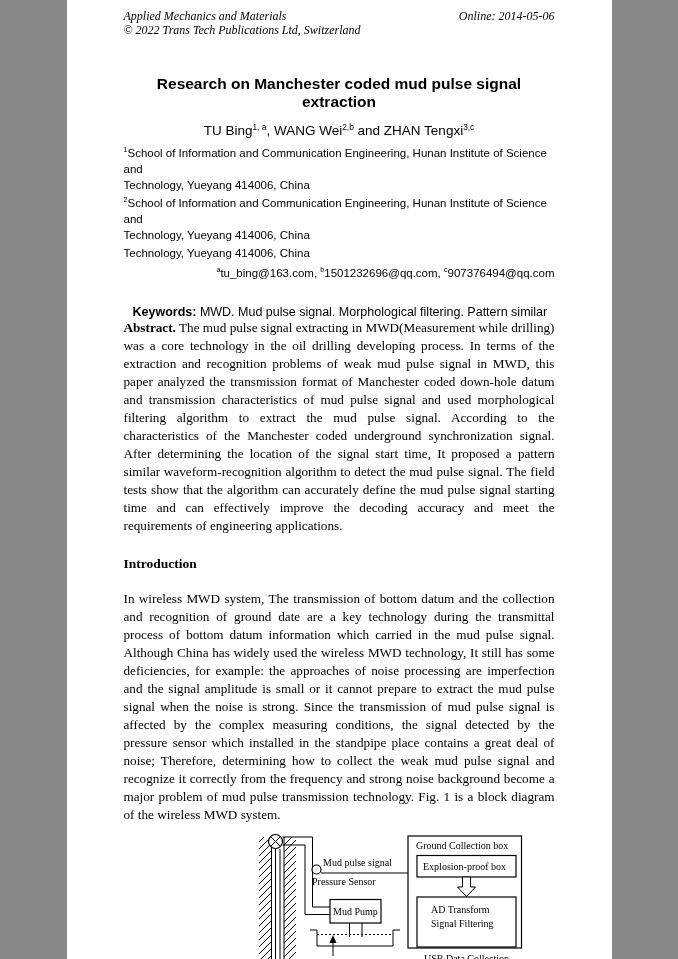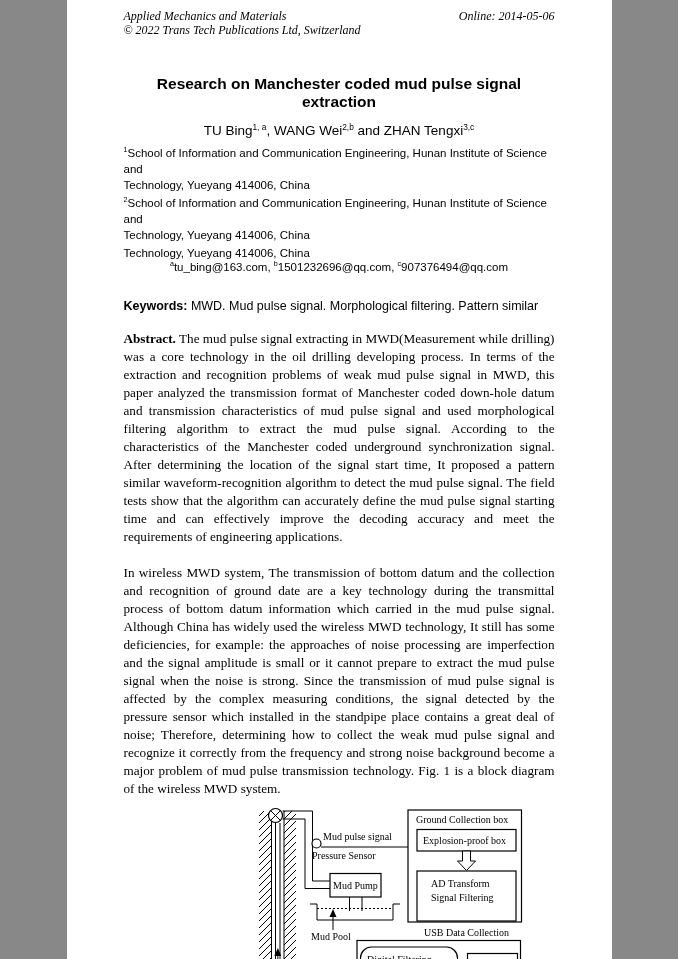--- a/index.html
+++ b/index.html
@@ -15,26 +15,26 @@
   .jheader .left div{white-space:nowrap;}
   
   .title{margin-top:38px;text-align:center;
     font:bold 15.5px "Liberation Sans",sans-serif;}
   .authors{margin-top:12px;text-align:center;
     font:13.5px "Liberation Sans",sans-serif;}
   sup.s{font-size:0.62em;vertical-align:super;line-height:0;}
   .affil{margin-top:7px;text-align:left;
     font:11.5px/16px "Liberation Sans",sans-serif;}
   .affil + .affil{margin-top:2px;}
-  .emails{text-align:center;font:11.5px "Liberation Sans",sans-serif;}
+  .emails{margin-top:6px;text-align:right;font:11.5px "Liberation Sans",sans-serif;}
   
-  .keywords{margin-top:26px;font:12.5px "Liberation Sans",sans-serif;}
+  .keywords{margin-top:26px;font:12.5px "Liberation Sans",sans-serif;margin-left:9px;}
   .keywords b{font-weight:bold;}
   
-  .abstract{margin-top:17px;font:13.2px/18px "Liberation Serif",serif;
+  .abstract{font:13.2px/18px "Liberation Serif",serif;
     text-align:justify;}
   .abstract b{font-weight:bold;}
   .sec-head{margin-top:21px;font:bold 13.5px "Liberation Serif",serif;}
   .body-par{margin-top:18px;font:13.2px/18px "Liberation Serif",serif;
     text-align:justify;}
   
   .figure{margin-top:3px;margin-left:128px;line-height:0;}
   .fig-caption{margin-top:2px;text-align:center;
     font:bold 12.5px "Liberation Serif",serif;}
   .fig-label{font:10px "Liberation Serif",serif;fill:#000;}
@@ -75,20 +75,21 @@
     <div class="affil">
       <div>Technology, Yueyang 414006, China</div>
     </div>
 
     <div class="emails"><sup class="s">a</sup><span>tu_bing@163.com, </span><sup class="s">b</sup><span>1501232696@qq.com, </span><sup class="s">c</sup><span>907376494@qq.com</span></div>
 
     <div class="keywords"><b>Keywords:</b><span> MWD. Mud pulse signal. Morphological filtering. Pattern similar</span></div>
 
     <div class="abstract"><b>Abstract.</b><span> The mud pulse signal extracting in MWD(Measurement while drilling) was a core technology in the oil drilling developing process. In terms of the extraction and recognition problems of weak mud pulse signal in MWD, this paper analyzed the transmission format of Manchester coded down-hole datum and transmission characteristics of mud pulse signal and used morphological filtering algorithm to extract the mud pulse signal. According to the characteristics of the Manchester coded underground synchronization signal. After determining the location of the signal start time, It proposed a pattern similar waveform-recognition algorithm to detect the mud pulse signal. The field tests show that the algorithm can accurately define the mud pulse signal starting time and can effectively improve the decoding accuracy and meet the requirements of engineering applications.</span></div>
 
+    <div class="sec-head">Introduction</div>
     <div class="body-par">In wireless MWD system, The transmission of bottom datum and the collection and recognition of ground date are a key technology during the transmittal process of bottom datum information which carried in the mud pulse signal. Although China has widely used the wireless MWD technology, It still has some deficiencies, for example: the approaches of noise processing are imperfection and the signal amplitude is small or it cannot prepare to extract the mud pulse signal when the noise is strong. Since the transmission of mud pulse signal is affected by the complex measuring conditions, the signal detected by the pressure sensor which installed in the standpipe place contains a great deal of noise; Therefore, determining how to collect the weak mud pulse signal and recognize it correctly from the frequency and strong noise background become a major problem of mud pulse transmission technology. Fig. 1 is a block diagram of the wireless MWD system.</div>
 
     <div class="figure">
       <svg width="290" height="233" viewBox="185 661 290 233" xmlns="http://www.w3.org/2000/svg">
         <defs>
           <pattern id="hatch" patternUnits="userSpaceOnUse" width="7" height="7">
             <path d="M0,7 L7,0" stroke="#000" stroke-width="1" fill="none"></path>
           </pattern>
         </defs>
 

